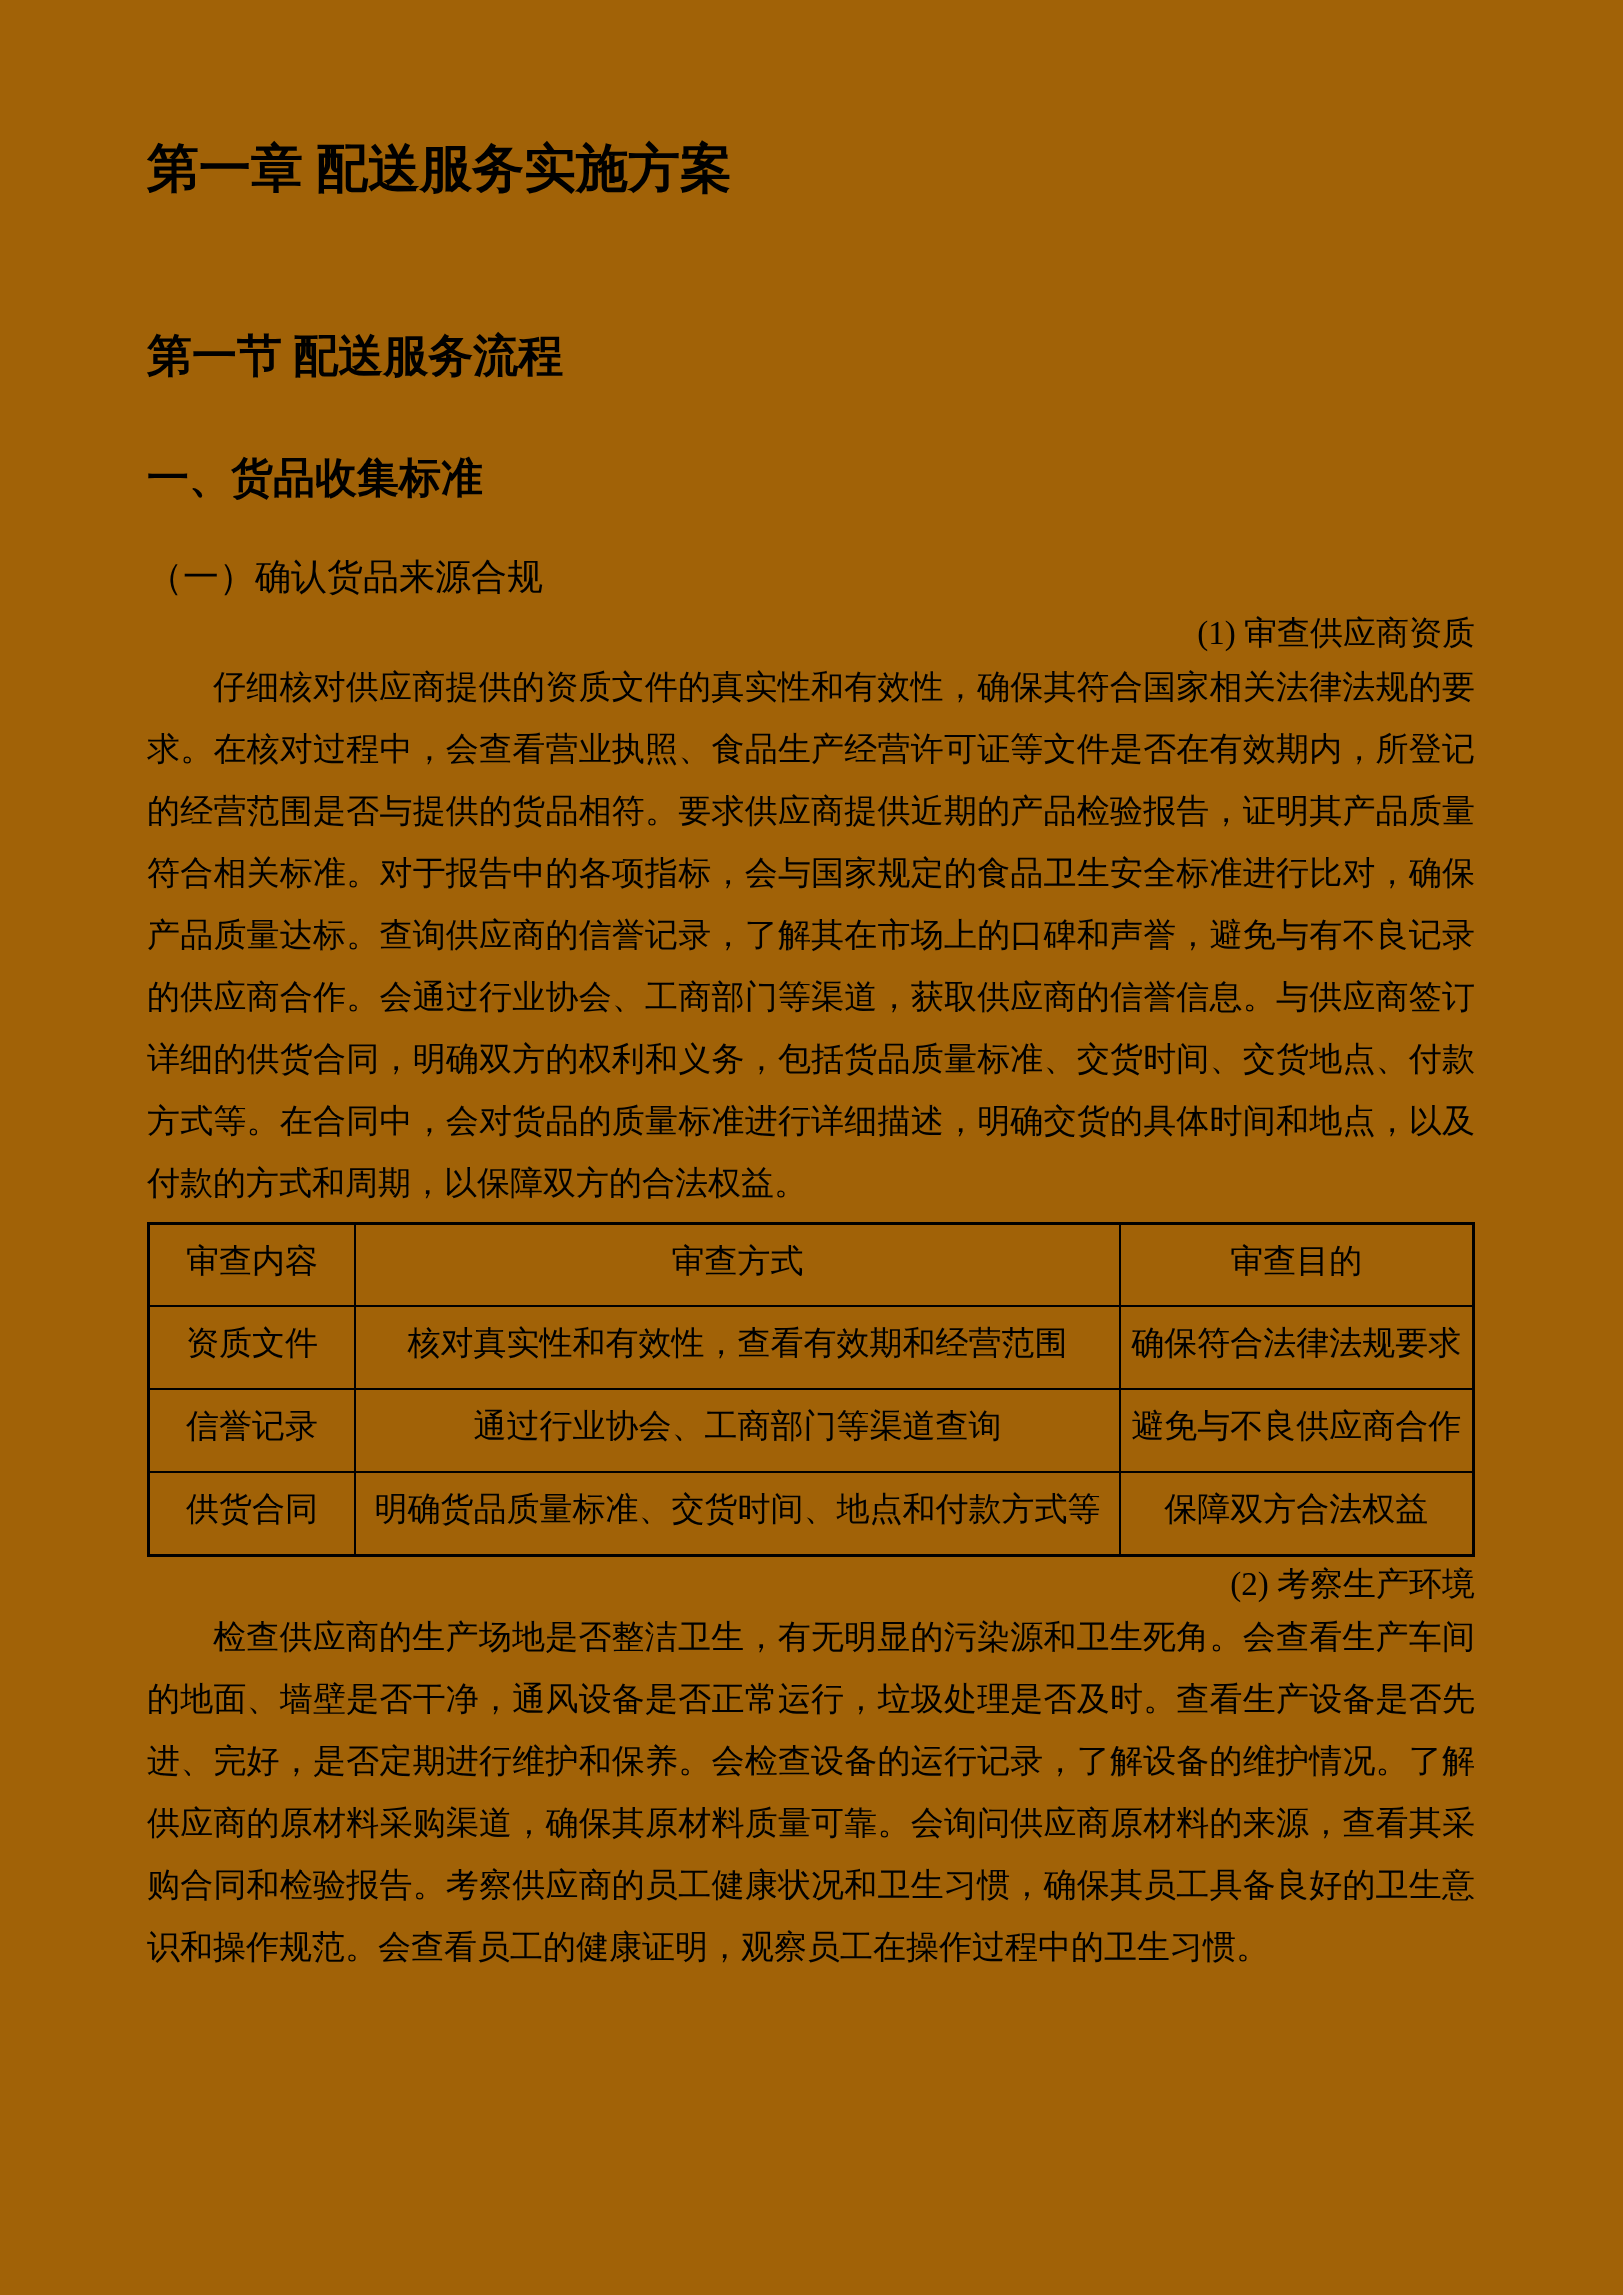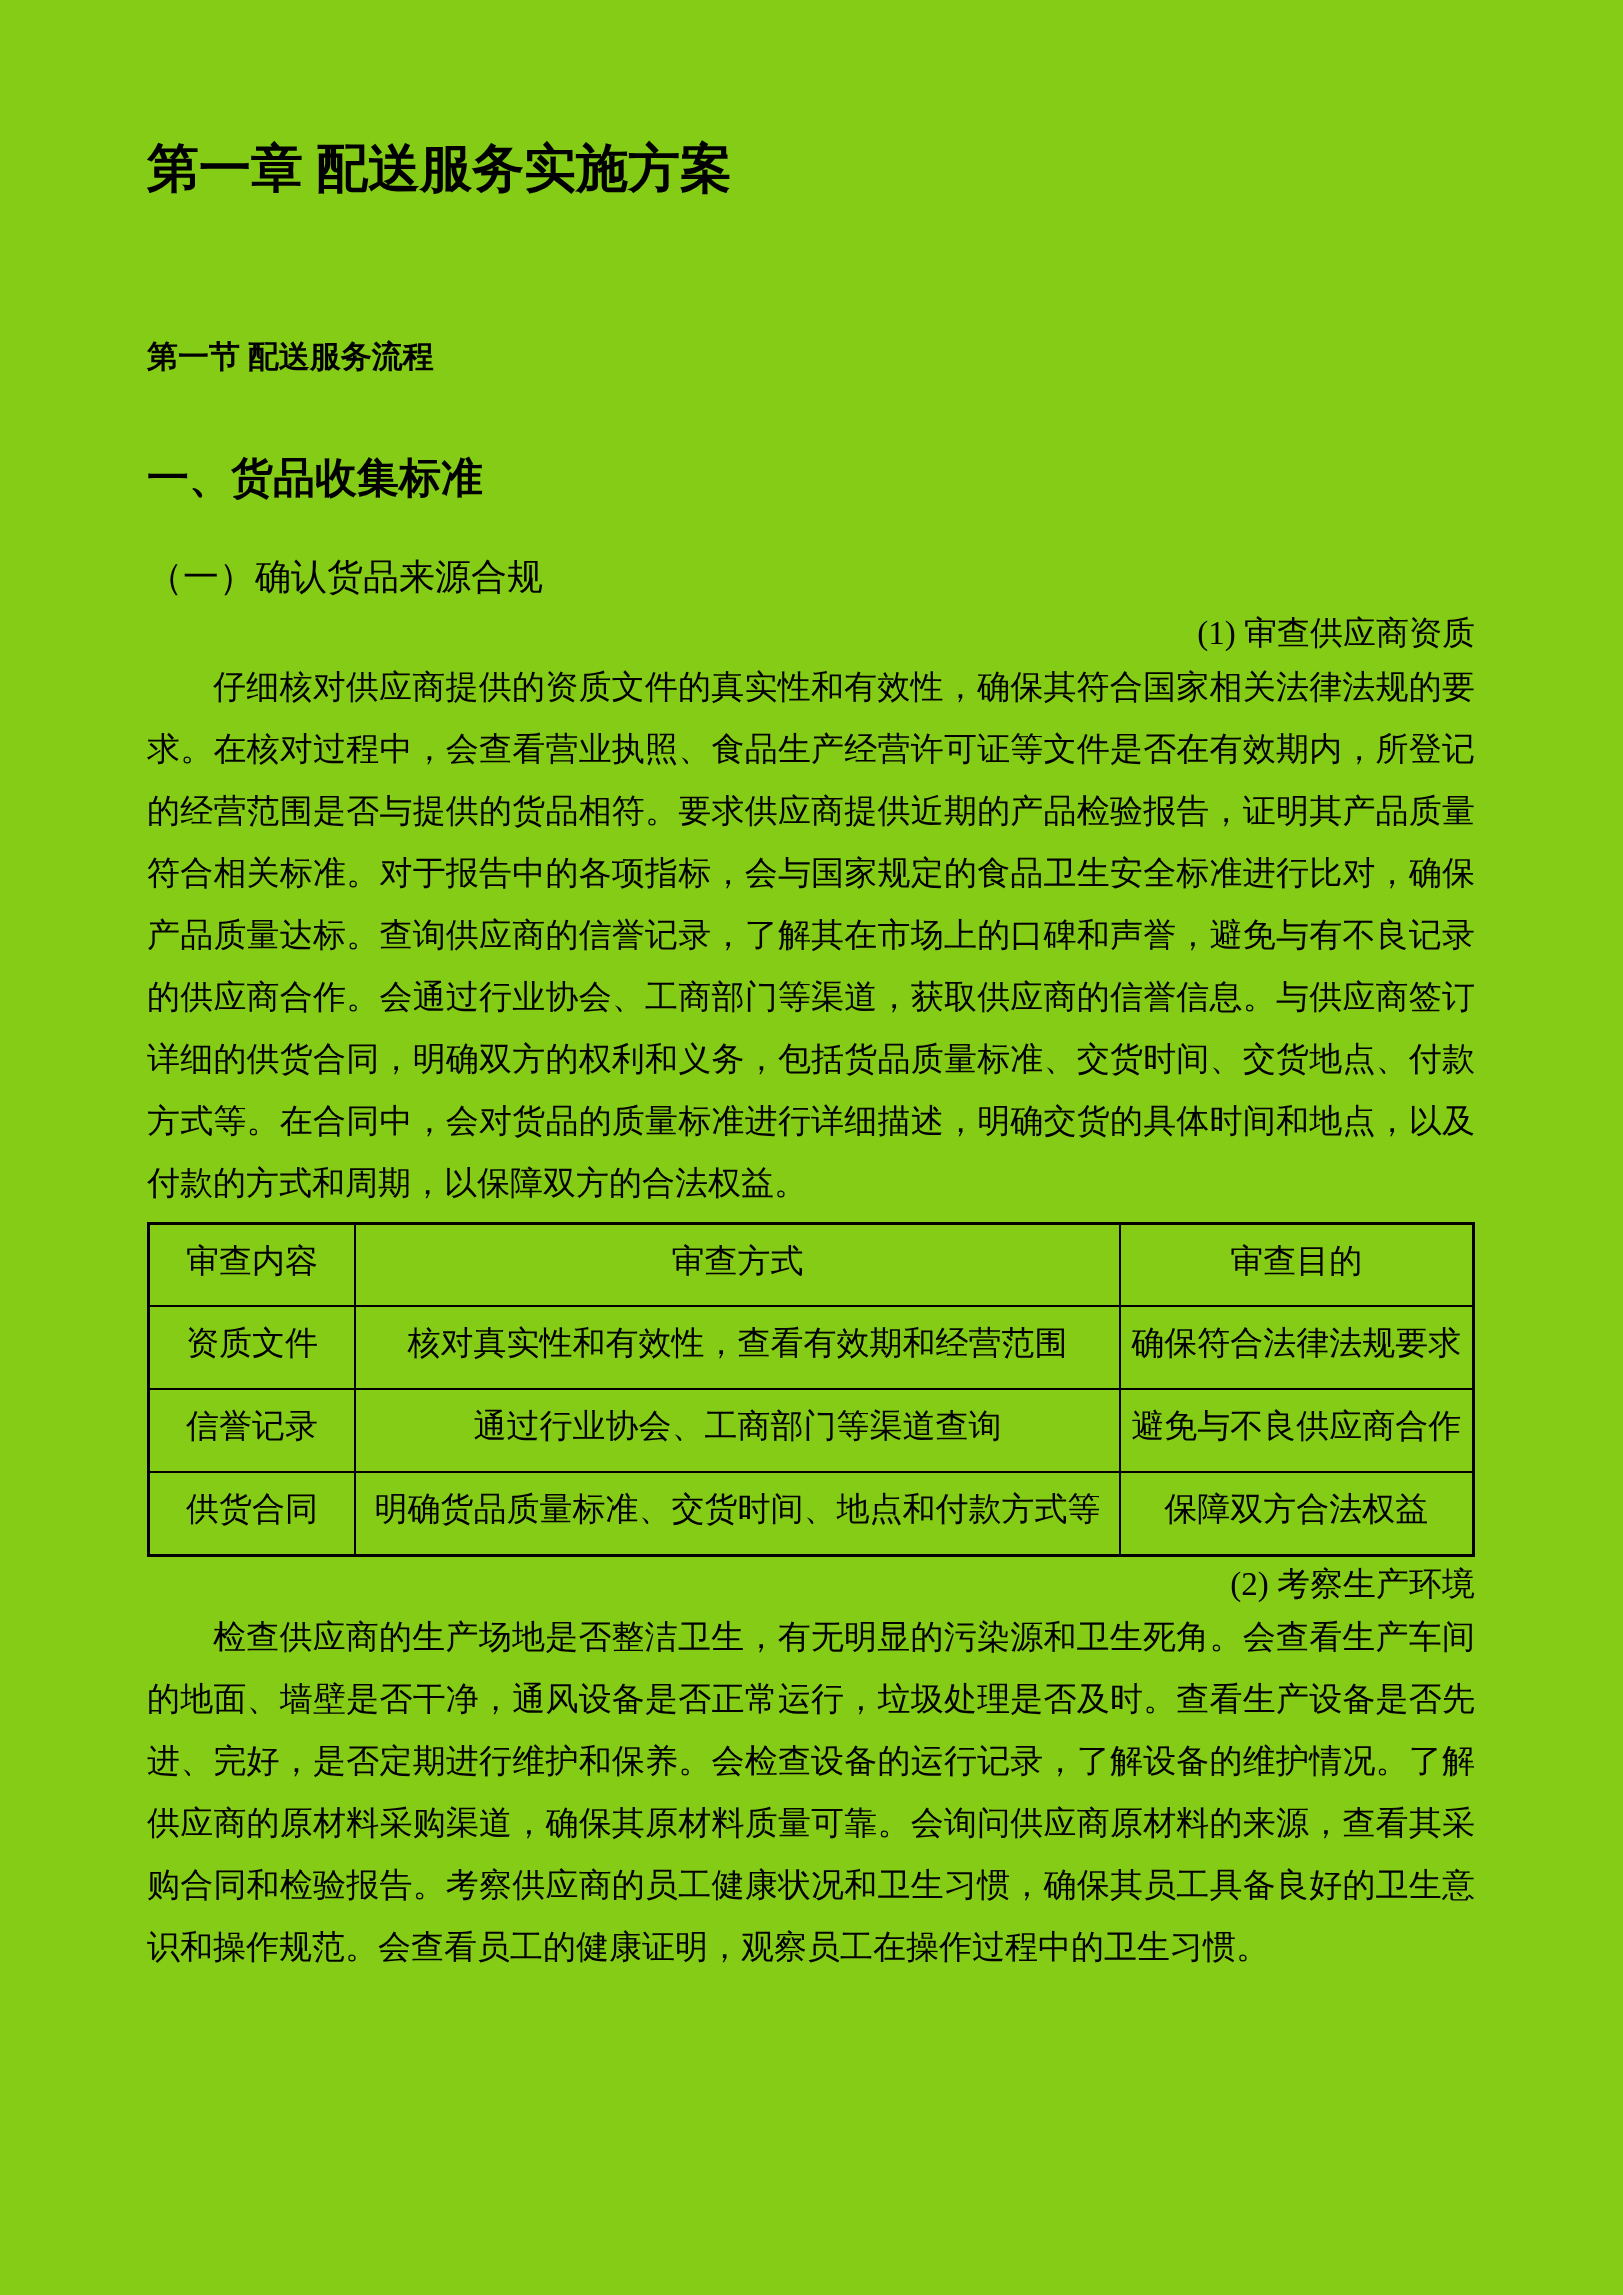--- a/index.html
+++ b/index.html
@@ -1,29 +1,29 @@
 <!DOCTYPE html>
 <html style="font-size:10.5px"><head>
 <meta charset="utf-8">
 <style>
   * { margin: 0; padding: 0; box-sizing: border-box; }
   html, body { background: #ffffff; }
   .page {
     position: relative;
     width: 1623px;
     height: 2295px;
-    background: #84cc16;
+    background: #a16207;
     color: #000000;
     font-family: "Liberation Serif", "DejaVu Serif", serif;
     overflow: hidden;
   }
   .content { padding: 141px 148px 0 147px; }
 
   .h-chapter { font-size: 52px; line-height: 56px; font-weight: 700; }
-  .h-section { font-size: 31px; line-height: 51px; font-weight: 700; margin-top: 134px; }
+  .h-section { font-size: 45px; line-height: 51px; font-weight: 700; margin-top: 134px; }
   .h-sub     { font-size: 42px; line-height: 46px; font-weight: 700; margin-top: 73px; }
   .h-item    { font-size: 36px; line-height: 41px; font-weight: 400; margin-top: 56px; }
   .h-num     { font-size: 33px; line-height: 37px; font-weight: 400; margin-top: 25px; }
   .h-subnum  { font-size: 33px; line-height: 37px; font-weight: 400; margin-top: 17px; text-align: right; }
   .h-subnum2 { font-size: 33px; line-height: 37px; font-weight: 400; margin-top: 9.2px; text-align: right; }
 
   .para {
     font-size: 33px;
     line-height: 62px;
     text-align: justify;

